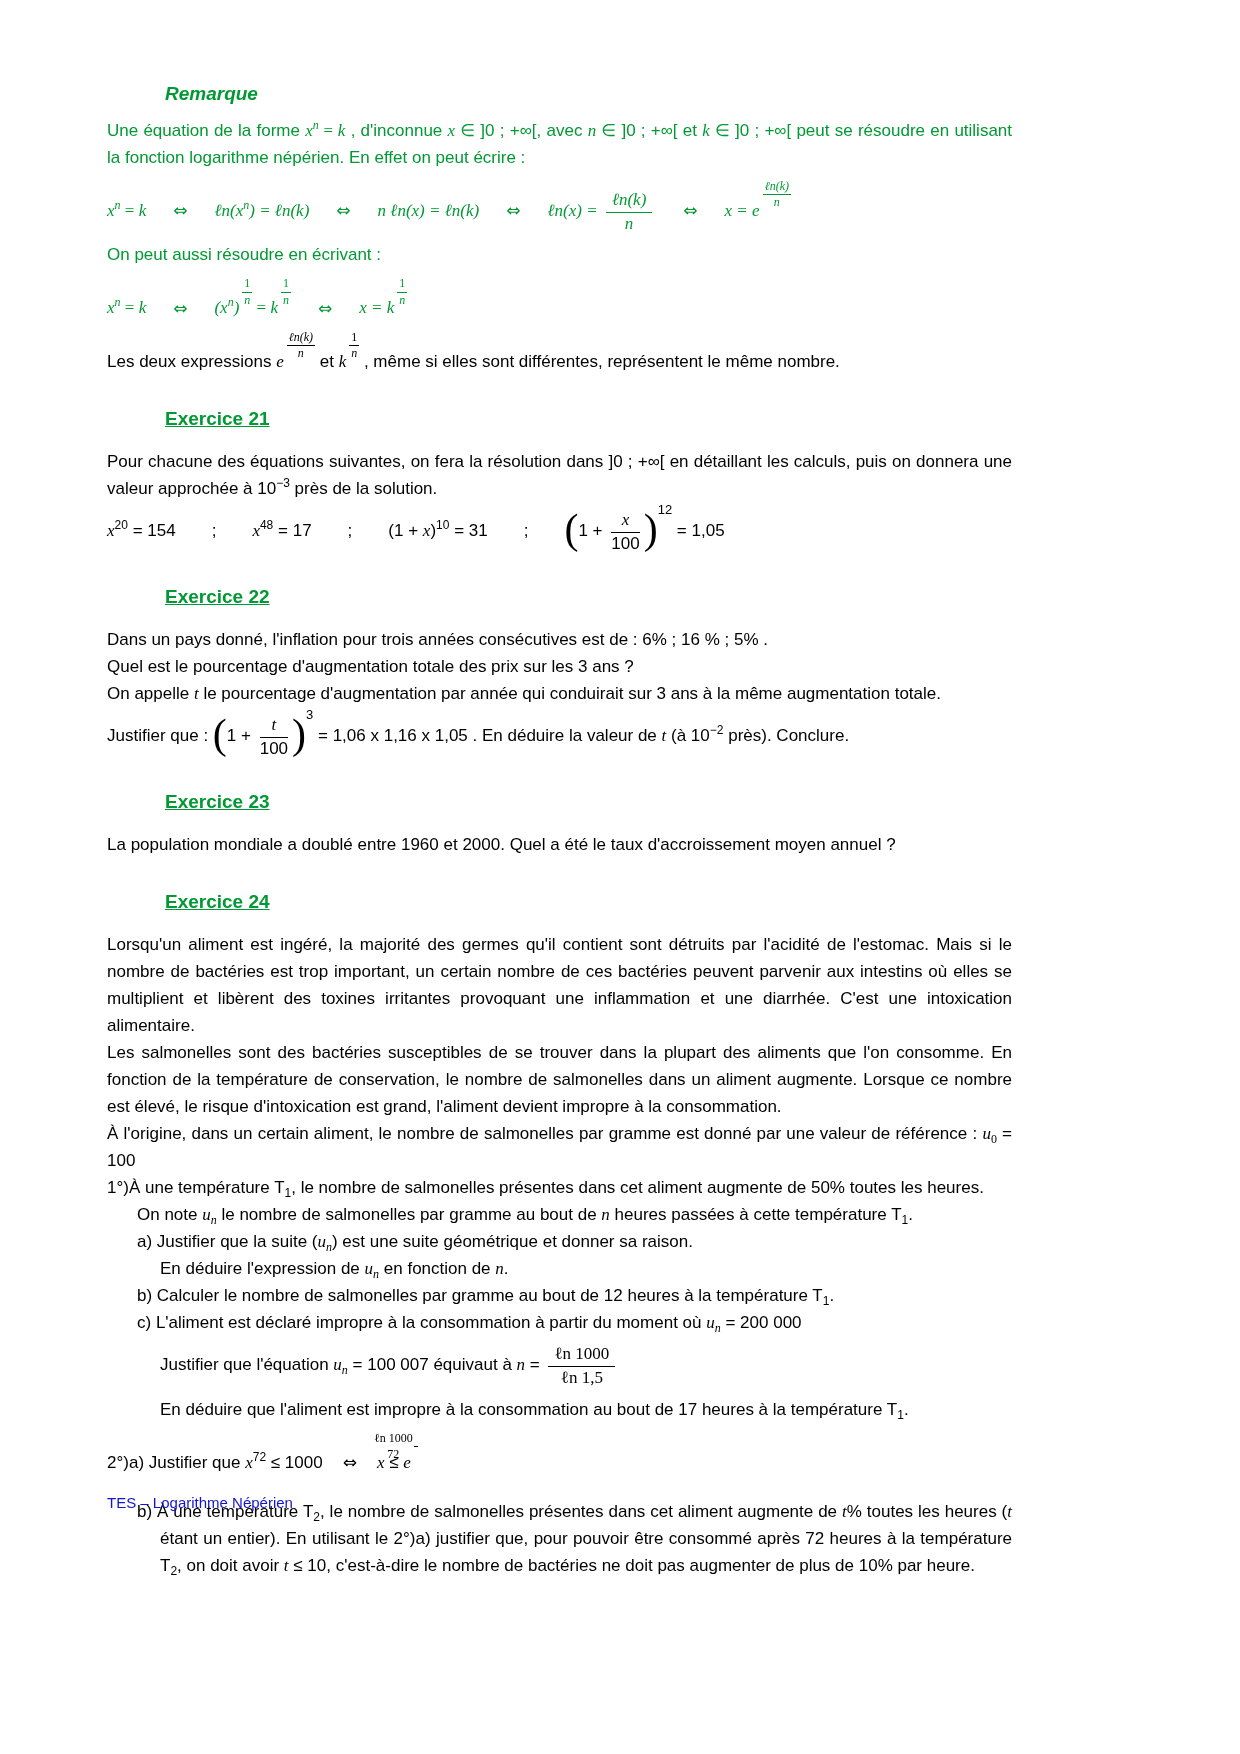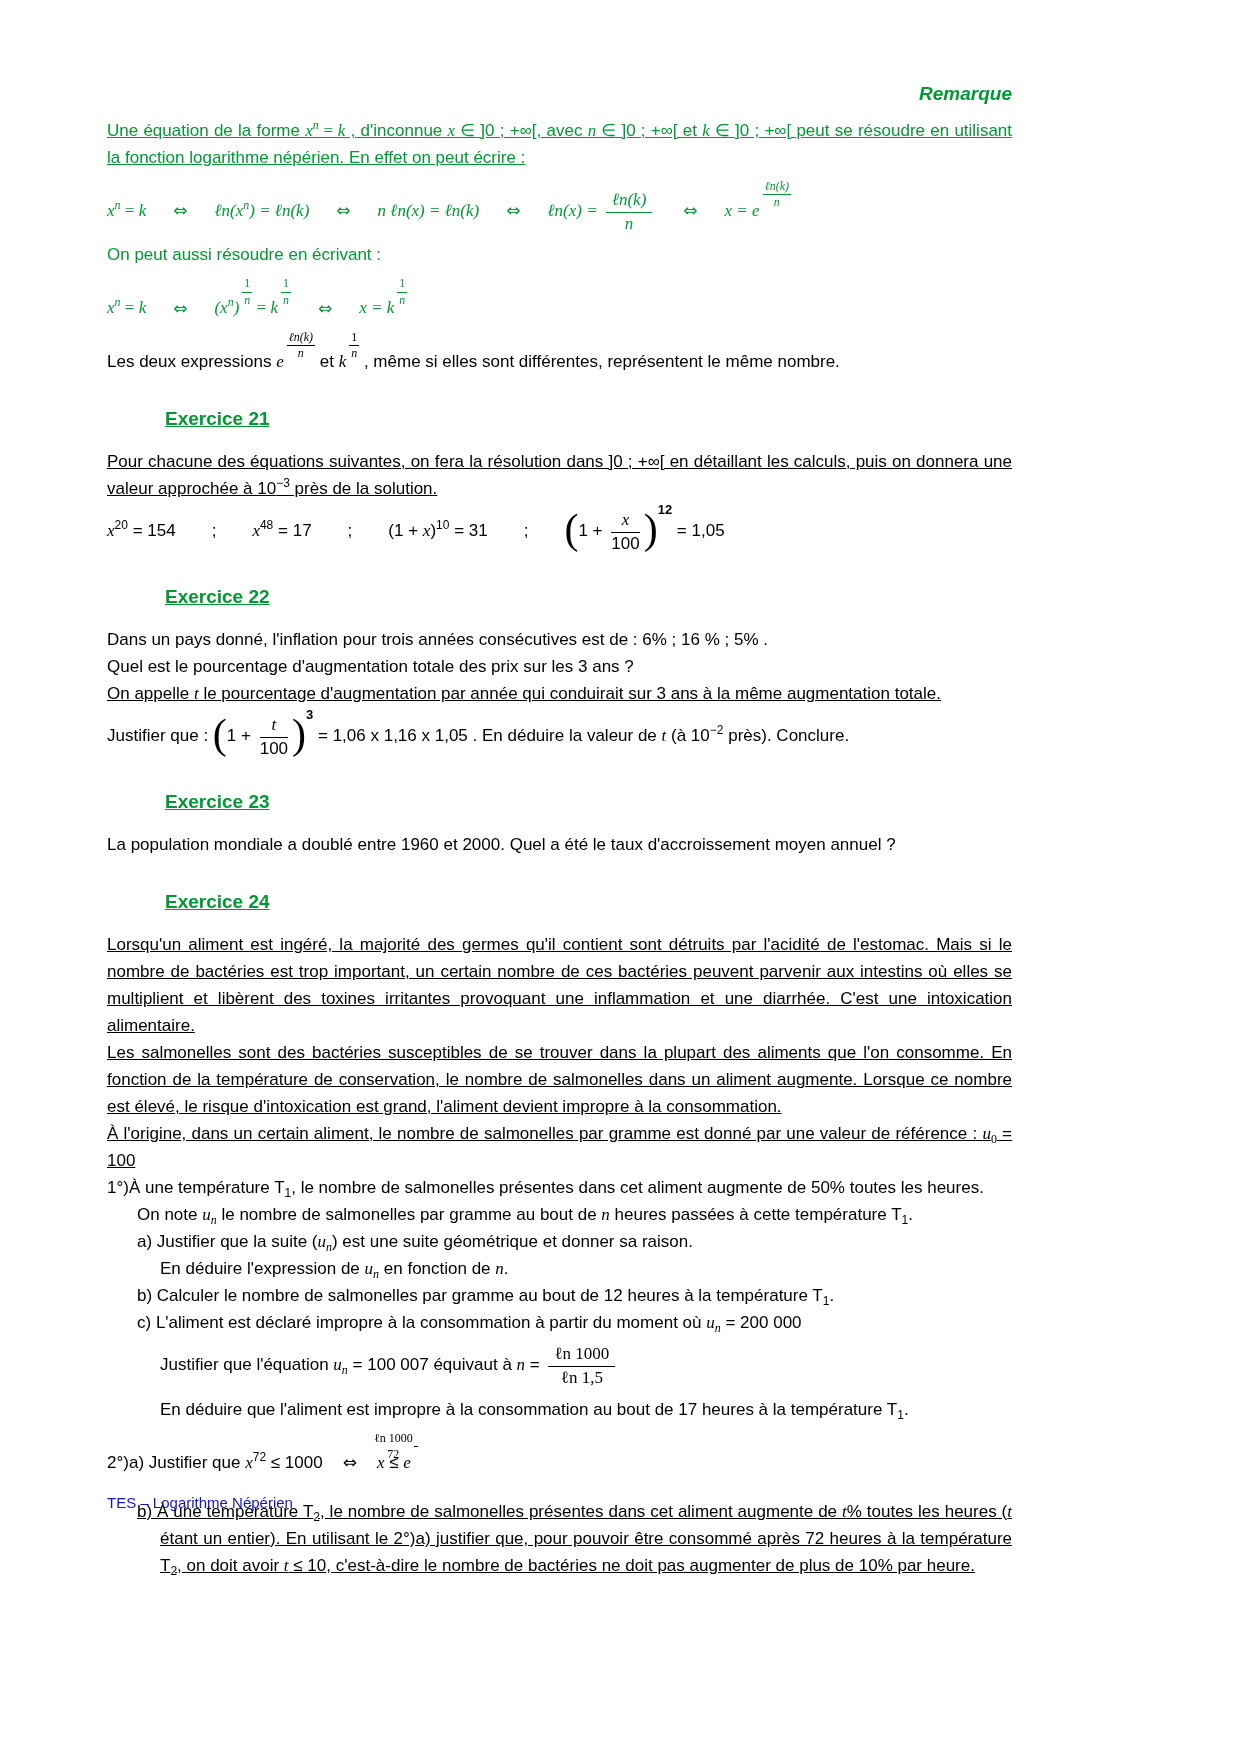--- a/index.html
+++ b/index.html
@@ -18,28 +18,27 @@
   }
   .page{
     position:relative;
     width:1240px;
     height:1754px;
     padding:80px 228px 0 107px;
     overflow:hidden;
   }
   p{ margin:0; }
   .g{ color:var(--green); }
-  .just{ text-align:justify;text-decoration:underline; }
+  .just{ text-align:justify; }
   h2.rem{
     color:var(--green);
     font-style:italic;
     font-weight:bold;
     font-size:19px;
     margin:0 0 10px 58px;
-    text-align:right;
   }
   h3.ex{
     color:var(--green);
     font-size:19px;
     font-weight:bold;
     text-decoration:underline;
     margin:30px 0 16px 58px;
   }
   
   .mv{ font-family:"Liberation Serif", serif; font-style:italic; }
@@ -60,21 +59,21 @@
   .sfrac .den{ display:block; }
   .arrow{ font-family:"DejaVu Sans", sans-serif; margin:0 27px; }
   .arrow2{ font-family:"DejaVu Sans", sans-serif; margin:0 20px; }
   .sep{ margin:0 36px; }
   .bp{
     font-family:"Liberation Serif", serif;
     font-size:42px; font-weight:300;
     vertical-align:middle; line-height:0;
     position:relative; top:-3px;
   }
-  .bigexp{ font-size:13px; vertical-align:22px; line-height:0;font-weight:bold; }
+  .bigexp{ font-size:13px; vertical-align:22px; line-height:0; }
   .mathline{ margin:8px 0; }
   .qlabel{ display:inline; }
   .hang1{ padding-left:45px; text-indent:-45px; }
   .hang2{ margin-left:30px; padding-left:23px; text-indent:-23px;margin-top:22px; }
   .i30{ margin-left:30px; }
   .i53{ margin-left:53px; }
   .mt6{ }
   .footer{
     position:absolute;
     top:1489px; left:107px; width:905px;

